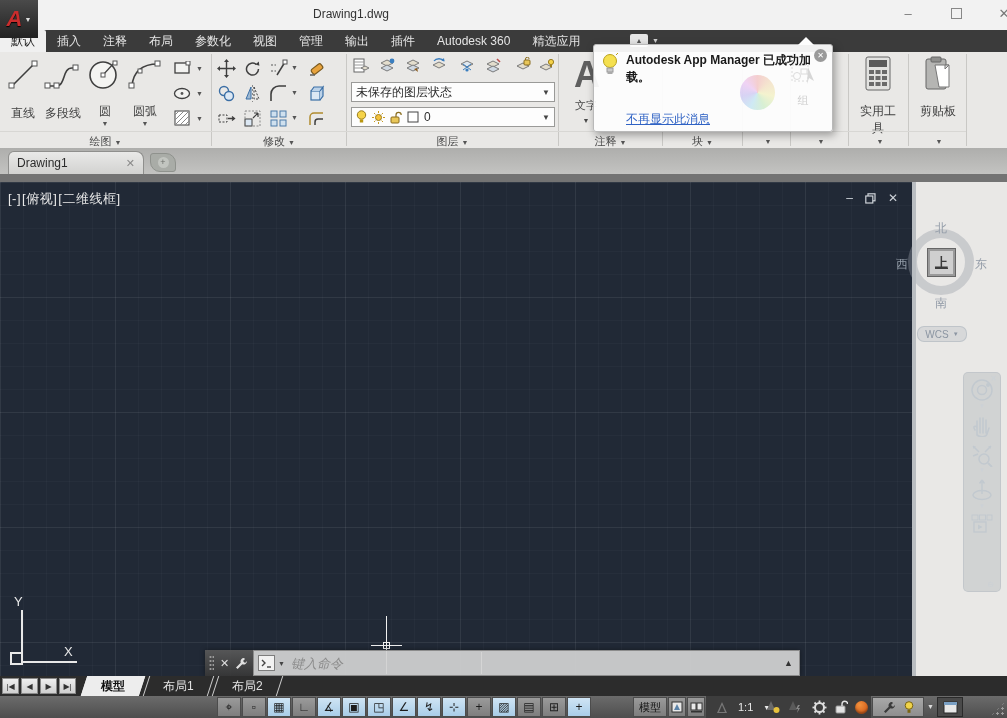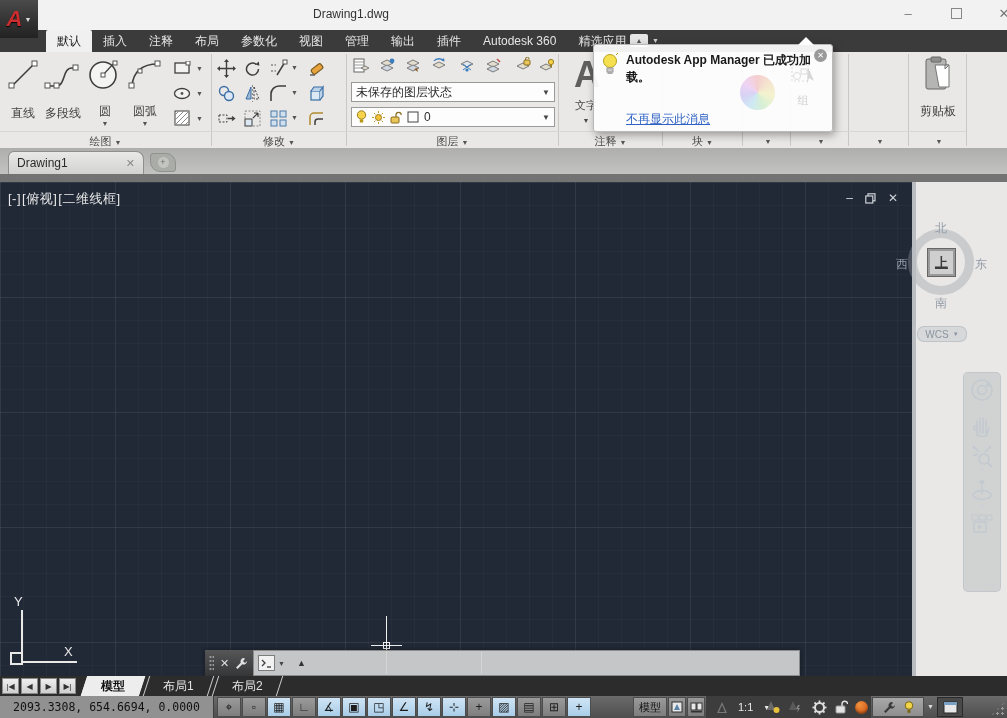--- a/index.html
+++ b/index.html
@@ -10,21 +10,21 @@
   .titlebar { position:absolute; left:0; top:0; width:1007px; height:30px; background:#f2f2f2; border-bottom:0;margin-left:16px; }
   .logo { position:absolute; left:0; top:0; width:38px; height:38px; background:linear-gradient(#4a4a4a,#222); z-index:6; display:flex; align-items:center; justify-content:center; }
   .logo .a-mark { color:#c92d2d; font-size:22px; font-weight:bold; font-style:italic; line-height:1; text-shadow:0 1px 1px #000; }
   .logo .a-drop { color:#ddd; font-size:7px; margin-left:2px; }
   .win-title { position:absolute; left:240px; top:7px; width:190px; text-align:center; font-size:12px; color:#333; }
   .win-controls { position:absolute; right:8px; top:4px; display:flex; gap:26px; align-items:center; }
   .win-btn { width:22px; height:18px; display:flex; align-items:center; justify-content:center; color:#777; font-size:13px; cursor:default; }
   .win-max { width:11px; height:11px; border:1px solid #888; }
 
   
-  .tabstrip { position:absolute; left:0; top:30px; width:1007px; height:22px; background:#3b3b3b; display:flex; padding-left:46px; align-items:flex-end; }
+  .tabstrip { position:absolute; left:0; top:30px; width:1007px; height:22px; background:#3b3b3b; display:flex; align-items:flex-end; }
   .rtab { padding:0 11px; height:22px; line-height:22px; font-size:12px; color:#e5e5e5; white-space:nowrap; }
   .rtab.active { background:#f0f0f0; color:#1c1c1c; border-radius:2px 2px 0 0; }
   .ribbon-collapse { position:absolute; left:630px; top:34px; width:18px; height:13px; background:#e6e6e6; border-radius:2px; display:flex; align-items:center; justify-content:center; font-size:7px; color:#555; }
   .ribbon-collapse-dd { position:absolute; left:652px; top:37px; font-size:7px; color:#cfcfcf; }
 
   
   .ribbon { position:absolute; left:0; top:52px; width:1007px; height:96px; background:#e9e8e6; }
   .psep { position:absolute; top:2px; width:1px; height:92px; background:#c9c8c5; }
   .plabelrow { position:absolute; left:0; top:79px; width:966px; height:17px; border-top:1px solid #d8d7d4; }
   .plabel { position:absolute; top:2px; font-size:11px; color:#4a4a4a; text-align:center; white-space:nowrap; }
@@ -407,20 +407,38 @@
     <div class="annot-lbl">
       <span>文字</span><br>
       <span class="dd" style="font-size:7px;">▼</span>
     </div>
 
     <div class="psep" style="left:662px;"></div>
     <div class="psep" style="left:742px;"></div>
     <div class="psep" style="left:790px;"></div>
     <div class="psep" style="left:848px;"></div>
 
+    <div class="bigtool" style="left:856px; width:44px;">
+      <svg width="30" height="36" viewBox="0 0 30 36" style="margin:0 auto;">
+        <rect x="3" y="1" width="24" height="33" rx="2" fill="#e2e2e0" stroke="#666"></rect>
+        <rect x="6" y="4" width="18" height="7" fill="#5a5a5a"></rect>
+        <g fill="#6a6a6a">
+            <rect x="6" y="14" width="5" height="4"></rect>
+            <rect x="12.5" y="14" width="5" height="4"></rect>
+            <rect x="19" y="14" width="5" height="4"></rect>
+            <rect x="6" y="20" width="5" height="4"></rect>
+            <rect x="12.5" y="20" width="5" height="4"></rect>
+            <rect x="19" y="20" width="5" height="4"></rect>
+            <rect x="6" y="26" width="5" height="4"></rect>
+            <rect x="12.5" y="26" width="5" height="4"></rect>
+            <rect x="19" y="26" width="5" height="4"></rect>
+          </g>
+      </svg>
+      <span class="lbl">实用工具</span>
+    </div>
 
     <div class="psep" style="left:908px;"></div>
 
     <div class="bigtool" style="left:916px; width:44px;">
       <svg width="30" height="36" viewBox="0 0 30 36" style="margin:0 auto;">
         <rect x="3" y="3" width="20" height="30" rx="2" fill="#b5b5b3" stroke="#666"></rect>
         <rect x="8" y="1" width="10" height="5" rx="1" fill="#8f8f8d" stroke="#666"></rect>
         <path d="M12 9 h14 v22 h-10 z" fill="#fff" stroke="#777"></path>
           <path d="M26 9 l-4 0 0 4 z" fill="#ddd" stroke="#777"></path>
       </svg>
@@ -530,41 +548,41 @@
           </svg>
       </div>
       <div class="cmd-input-wrap">
         <div class="cmd-prompt-icon">
           <svg width="11" height="9" viewBox="0 0 11 9">
               <path d="M1 1l3 3-3 3" fill="none" stroke="#444" stroke-width="1.4"></path>
               <line x1="6" y1="8" x2="10" y2="8" stroke="#444" stroke-width="1.4"></line>
             </svg>
         </div>
         <span class="cmd-dd">▼</span>
+        <input class="cmd-input" type="text" placeholder="键入命令" style="">
         <span class="cmd-up">▲</span>
       </div>
     </div>
 
     <div class="canvas-scroll"></div>
   </div>
 
   <div class="laybar">
     <div class="lay-nav">
       <div class="lay-nav-btn">|◀</div>
       <div class="lay-nav-btn">◀</div>
       <div class="lay-nav-btn">▶</div>
       <div class="lay-nav-btn">▶|</div>
     </div>
     <div class="laytab active"><span>模型</span></div>
     <div class="laytab"><span>布局1</span></div>
     <div class="laytab"><span>布局2</span></div>
   </div>
 
   <div class="statusbar">
-    <div class="coords">2093.3308, 654.6694, 0.0000</div>
 
     <div class="toggle" style="left:217px;" title="推断约束">
         <span>⌖</span>
       </div>
     <div class="toggle" style="left:242px;" title="捕捉模式">
         <span>▫</span>
       </div>
     <div class="toggle on" style="left:267px;" title="栅格显示">
         <span>▦</span>
       </div>

